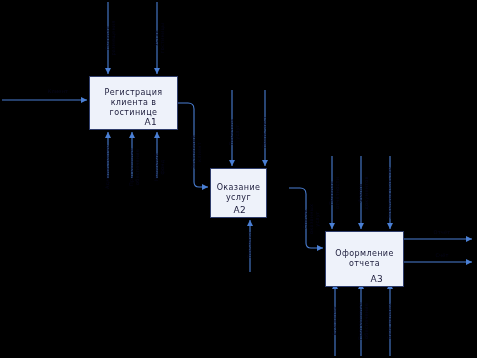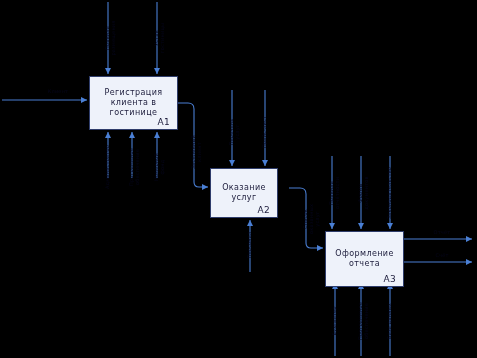--- a/index.html
+++ b/index.html
@@ -37,21 +37,21 @@
     color: #1b1b3a;
     font-size: 8px;
     line-height: 10px;
     text-align: center;
     letter-spacing: 0.4px;
     white-space: pre-line;
     padding: 0 4px;
   }
   .node-code {
     position: absolute;
-    right: 7px;
+    right: 20px;
     bottom: 2px;
     color: #1b1b3a;
     font-size: 9px;
     letter-spacing: 0.3px;
   }
   .vlabel {
     position: absolute;
     color: #05051a;
     font-size: 5px;
     line-height: 6px;
@@ -115,21 +115,21 @@
     </g>
   </svg>
 
   <div class="node-box" style="left:89px;top:76px;width:89px;height:54px;">
     <div class="node-title">Регистрация
 клиента в
 гостинице</div>
     <div class="node-code">A1</div>
   </div>
 
-  <div class="node-box" style="left:210px;top:168px;width:68px;height:50px;">
+  <div class="node-box" style="left:210px;top:168px;width:57px;height:50px;">
     <div class="node-title">Оказание услуг</div>
     <div class="node-code">A2</div>
   </div>
 
   <div class="node-box" style="left:325px;top:231px;width:79px;height:56px;">
     <div class="node-title">Оформление
 отчета</div>
     <div class="node-code">A3</div>
   </div>
 

